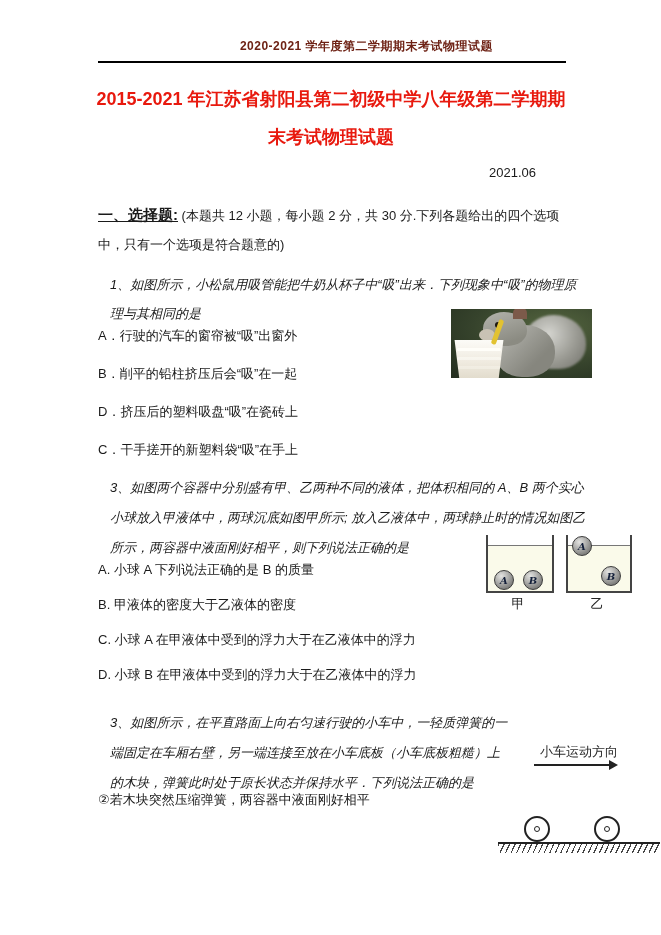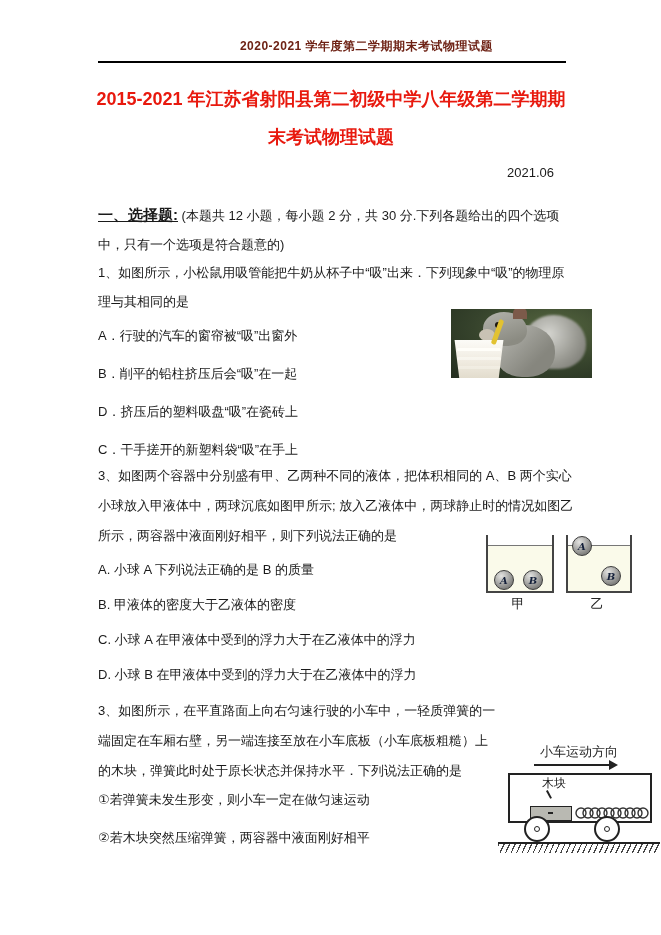--- a/index.html
+++ b/index.html
@@ -13,25 +13,25 @@
     font-size:12px;font-weight:bold;color:#6e2215;letter-spacing:.5px;padding-left:36px;
   }
   .hdr-rule{position:absolute;top:61px;left:98px;width:468px;border-top:2px solid #000;}
   
   .title{
     position:absolute;top:80px;left:95px;width:472px;text-align:center;
     color:#e8190e;font-weight:bold;font-size:18px;line-height:38px;margin:0;
   }
   .title span{display:block;}
   .meta{position:absolute;top:165px;left:197px;font-size:13px;}
-  .date{position:absolute;top:165px;left:507px;font-size:13px;}
+  .date{position:absolute;top:165px;left:489px;font-size:13px;}
   
   .sec-h{position:absolute;top:200px;left:98px;width:474px;font-size:13px;line-height:29px;}
   .sec-h b{font-size:15px;text-decoration:underline;}
-  .stem{position:absolute;font-size:13px;line-height:29px;margin:0;}
+  .stem{position:absolute;font-size:13px;line-height:29px;margin:12px;font-style:italic;}
   #q1stem{top:258px;left:98px;width:474px;}
   #q2stem{top:461px;left:98px;width:478px;line-height:30px;}
   #q3stem{top:696px;left:98px;width:402px;line-height:30px;}
   .opts{position:absolute;left:98px;font-size:13px;}
   #q1opts{top:321px;}
   #q1opts .opt{line-height:29px;margin-bottom:9px;}
   #q2opts{top:556px;}
   #q2opts .opt{line-height:27px;margin-bottom:8px;}
   .stmts{position:absolute;left:98px;font-size:13px;}
   #q3stmts{top:789px;}
@@ -150,44 +150,24 @@
       <div class="liquid"></div>
       <div class="ball" style="left:4px;top:1px;">A</div>
       <div class="ball" style="left:33px;bottom:5px;">B</div>
     </div>
     <div class="fig2-label" id="labL">甲</div>
     <div class="fig2-label" id="labR">乙</div>
   </div>
 
   <p class="stem" id="q3stem">3、如图所示，在平直路面上向右匀速行驶的小车中，一轻质弹簧的一端固定在车厢右壁，另一端连接至放在小车底板（小车底板粗糙）上的木块，弹簧此时处于原长状态并保持水平．下列说法正确的是</p>
   <div class="stmts" id="q3stmts">
-    <div class="stmt">①若弹簧未发生形变，则小车一定在做匀速运动</div>
     <div class="stmt">②若木块突然压缩弹簧，两容器中液面刚好相平</div>
   </div>
 
   <div class="fig3">
     <div class="dir-label">小车运动方向</div>
     <div class="dir-arrow"></div>
-    <div class="cart">
-      <div class="block-label">木块</div>
-      <div class="block-pointer"></div>
-      <div class="block"></div>
-      <svg class="spring" width="74" height="14" viewBox="0 0 74 14">
-        <g fill="none" stroke="#333" stroke-width="1.4">
-          <circle cx="6" cy="7" r="5"></circle>
-            <circle cx="13" cy="7" r="5"></circle>
-            <circle cx="20" cy="7" r="5"></circle>
-          <circle cx="27" cy="7" r="5"></circle>
-            <circle cx="34" cy="7" r="5"></circle>
-            <circle cx="41" cy="7" r="5"></circle>
-          <circle cx="48" cy="7" r="5"></circle>
-            <circle cx="55" cy="7" r="5"></circle>
-            <circle cx="62" cy="7" r="5"></circle>
-          <circle cx="68" cy="7" r="5"></circle>
-        </g>
-      </svg>
-    </div>
     <div class="wheel" id="wheel1"></div>
     <div class="wheel" id="wheel2"></div>
     <div class="ground"></div>
   </div>
 
 </div>
 
 </body></html>

